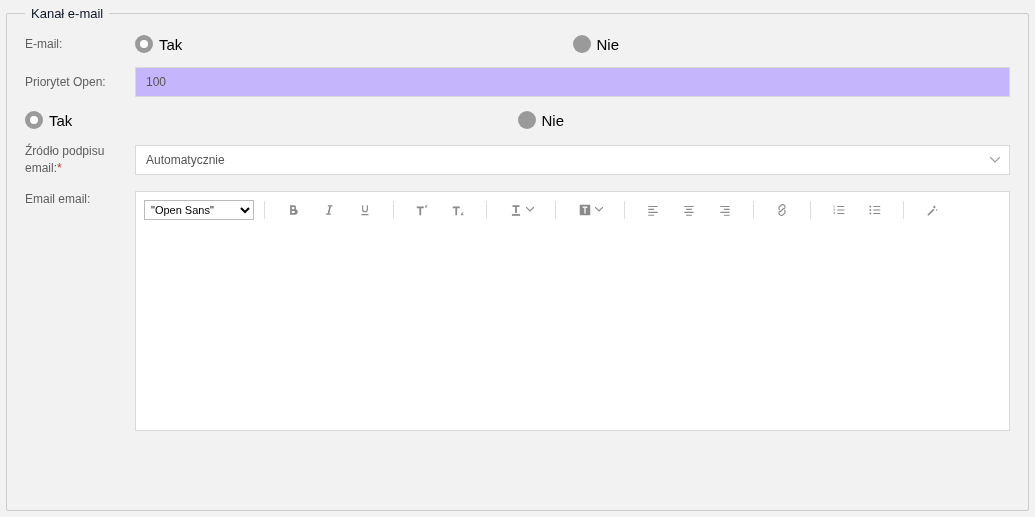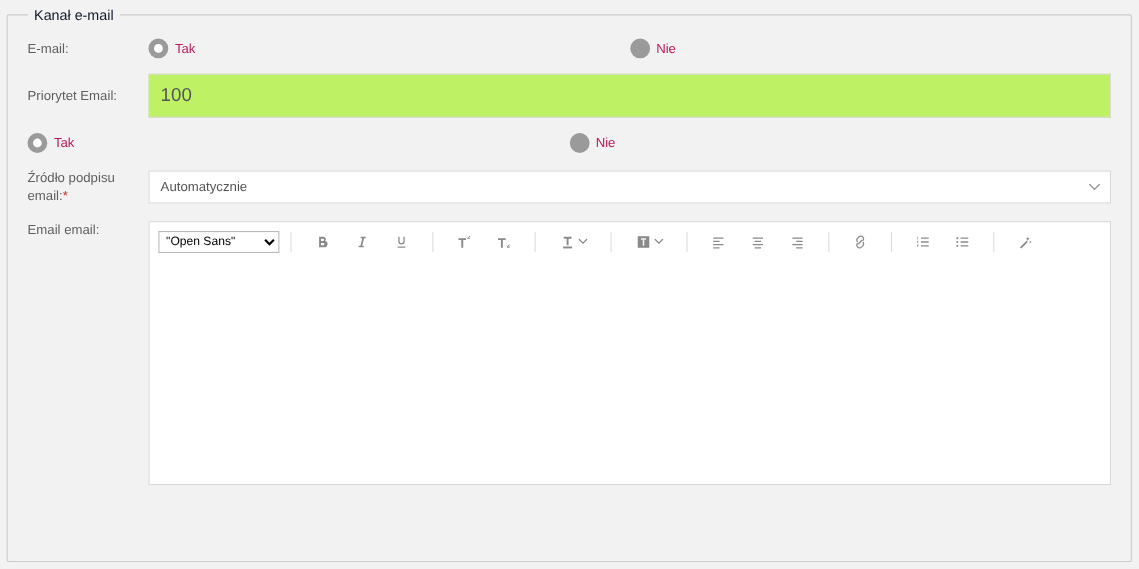--- a/index.html
+++ b/index.html
@@ -62,30 +62,30 @@
     justify-content: center;
   }
   .radio-option.selected .radio-outer::after {
     content: "";
     width: 8px;
     height: 8px;
     border-radius: 50%;
     background: #fff;
   }
   .radio-text {
-    font-size: 12px;
-    color: #be185d;
+    font-size: 15px;
+    color: #000000;
   }
   .text-input {
     width: 100%;
-    height: 40px;
+    height: 30px;
     border: 1px solid #d9d9d9;
-    background: #bef264;
+    background: #c4b5fd;
     padding: 0 10px;
-    font-size: 17px;
+    font-size: 12px;
     color: #555;
   }
   .select-wrap {
     position: relative;
     width: 100%;
   }
   .select-box {
     width: 100%;
     height: 30px;
     border: 1px solid #d9d9d9;
@@ -172,21 +172,21 @@
         <span class="radio-text">Tak</span>
       </div>
       <div class="radio-option">
         <span class="radio-outer"></span>
         <span class="radio-text">Nie</span>
       </div>
     </div>
   </div>
 
   <div class="form-row">
-    <div class="form-label">Priorytet Email:</div>
+    <div class="form-label">Priorytet Open:</div>
     <div class="form-control">
       <input type="text" class="text-input" value="100" style="">
     </div>
   </div>
 
   <div class="form-row">
     <div class="radio-group">
       <div class="radio-option selected">
         <span class="radio-outer"></span>
         <span class="radio-text">Tak</span>

